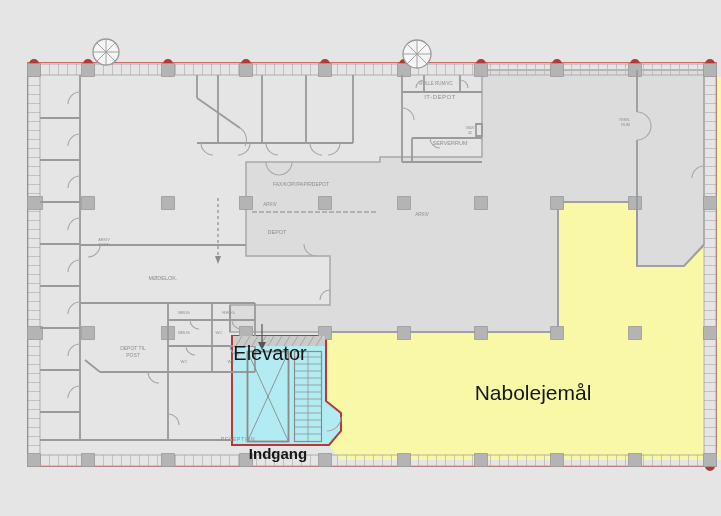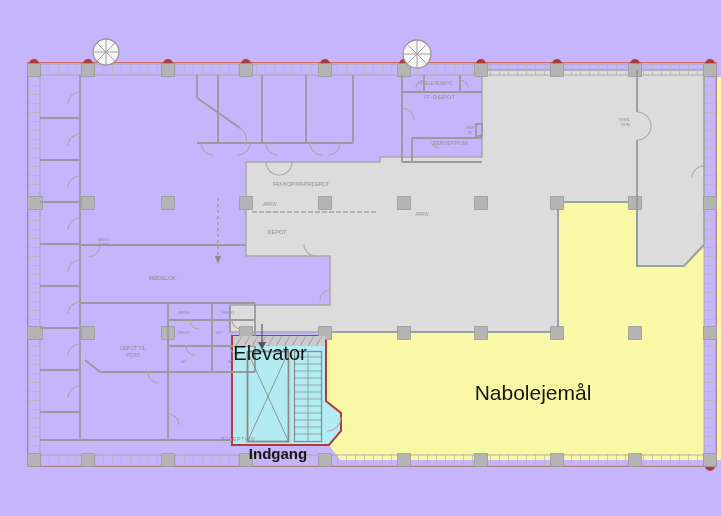--- a/index.html
+++ b/index.html
@@ -1,16 +1,16 @@
 <!DOCTYPE html>
 <html><head>
 <meta charset="utf-8">
 <style>
   html,body{margin:0;padding:0;background:#ffffff;}
-  .page{position:relative;width:721px;height:516px;background:#c4b5fd;overflow:hidden;}
+  .page{position:relative;width:721px;height:516px;background:#e5e5e5;overflow:hidden;}
   svg{display:block;}
   text{font-family:"Liberation Sans",sans-serif;}
   .lbl{fill:#8f8f8f;}
   .big{fill:#161616;}
 </style>
 </head>
 <body>
 
 <div class="page">
 <svg width="721" height="516" viewBox="0 0 721 516">

